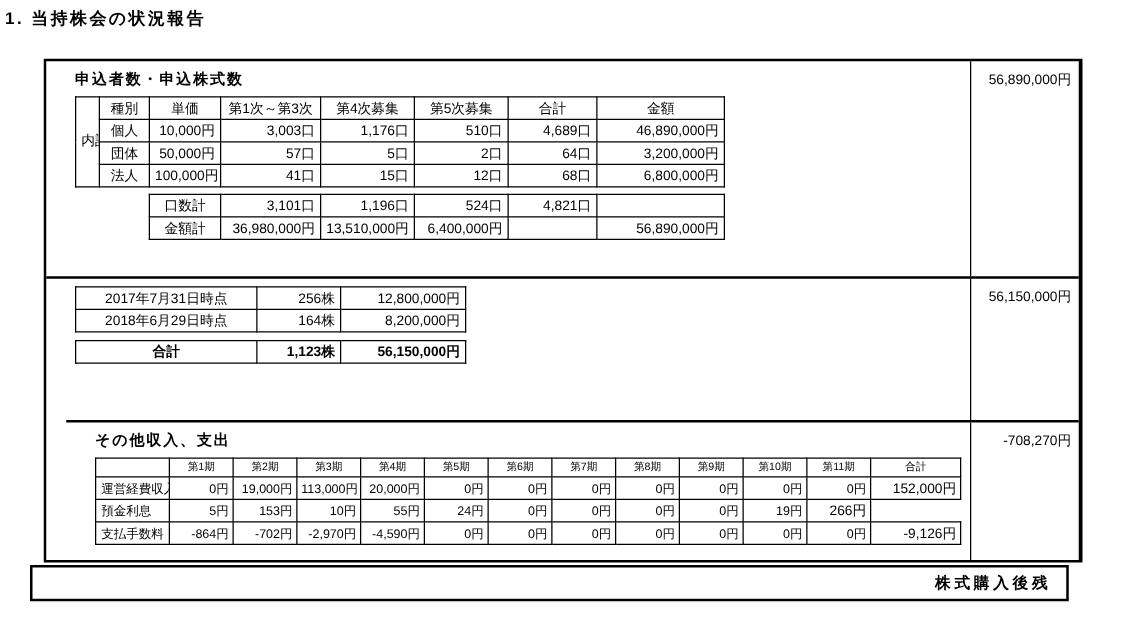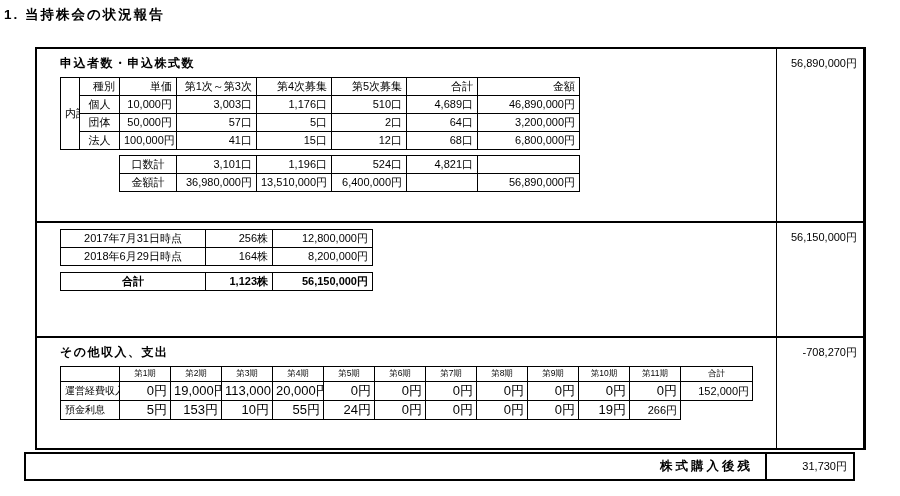--- a/index.html
+++ b/index.html
@@ -21,48 +21,48 @@
   .section + .section{border-top:2px solid #000;}
   .sec-main{flex:1;min-width:0;padding:6px 0 0 23px;box-sizing:border-box;}
   .side-cell{
     width:80px;flex:0 0 80px;border-left:1px solid #000;
     padding:7px 6px 0 0;box-sizing:content-box;
     text-align:right;font-size:11px;
   }
   .sec-title{font-size:12px;font-weight:bold;letter-spacing:1.5px;margin-bottom:5px;}
   .sec1{height:172px;}
   .sec2{height:113px;}
-  .sec3{flex:1;}
+  .sec3{flex:1;margin-left:16px;}
 
   table{border-collapse:collapse;table-layout:fixed;}
   td,th{overflow:hidden;white-space:nowrap;box-sizing:border-box;}
 
   
   .t1{width:519px;}
   .t1 td,.t1 th{border:1px solid #000;height:18px;font-size:11px;padding:0 4px;font-weight:normal;}
-  .t1 .hdr th{text-align:right;}
+  .t1 .hdr th{text-align:center;}
   .t1 td{text-align:right;}
   .t1 td:first-child{text-align:center;}
   .uchiwake{width:19px;text-align:center;font-size:11px;line-height:1.35;word-break:break-all;padding:0 3px;}
   .t1sum{width:460px;margin:5px 0 0 59px;font-weight:normal;}
   .t1sum td{border:1px solid #000;height:18px;font-size:11px;padding:0 4px;text-align:right;}
   .t1sum td:first-child{text-align:center;}
 
   
   .t2,.t2total{width:312px;}
   .t2 td,.t2total td{border:1px solid #000;height:18px;font-size:11px;padding:0 4px;}
   .t2 td:first-child,.t2total td:first-child{text-align:center;}
   .t2 td:nth-child(n+2),.t2total td:nth-child(n+2){text-align:right;}
   .t2total{margin-top:6px;font-weight:bold;}
 
   
   .t3{width:692px;}
   .t3 td,.t3 th{border:1px solid #000;padding:0 3px;font-weight:normal;}
   .t3 .hdr th{height:15px;font-size:8.5px;}
-  .t3 td{height:18px;font-size:13px;text-align:right;}
+  .t3 td{height:18px;font-size:10px;text-align:right;}
   .t3 td:first-child{text-align:left;font-size:10px;padding-left:4px;}
   .t3 td:last-child{font-size:11px;}
 
   
   .footer-row{
     position:absolute;left:24px;top:452px;width:831px;height:29px;
     border:2px solid #000;box-sizing:border-box;display:flex;align-items:stretch;
   }
   .footer-label{
     flex:1;text-align:right;font-size:12.5px;font-weight:bold;letter-spacing:3px;
@@ -262,24 +262,38 @@
               <td>10円</td>
               <td>55円</td>
               <td>24円</td>
               <td>0円</td>
               <td>0円</td>
               <td>0円</td>
               <td>0円</td>
               <td>19円</td>
               <td>266円</td>
             </tr>
+            <tr>
+              <td>支払手数料</td>
+              <td>-864円</td>
+              <td>-702円</td>
+              <td>-2,970円</td>
+              <td>-4,590円</td>
+              <td>0円</td>
+              <td>0円</td>
+              <td>0円</td>
+              <td>0円</td>
+              <td>0円</td>
+              <td>0円</td>
+              <td>0円</td>
+              <td>-9,126円</td>
+            </tr>
           </tbody>
       </table>
     </div>
     <div class="side-cell">-708,270円</div>
   </div>
 
 </div>
 
 <div class="footer-row">
   <div class="footer-label">株式購入後残</div>
-  <div class="footer-value">31,730円</div>
 </div>
 
 </body></html>

